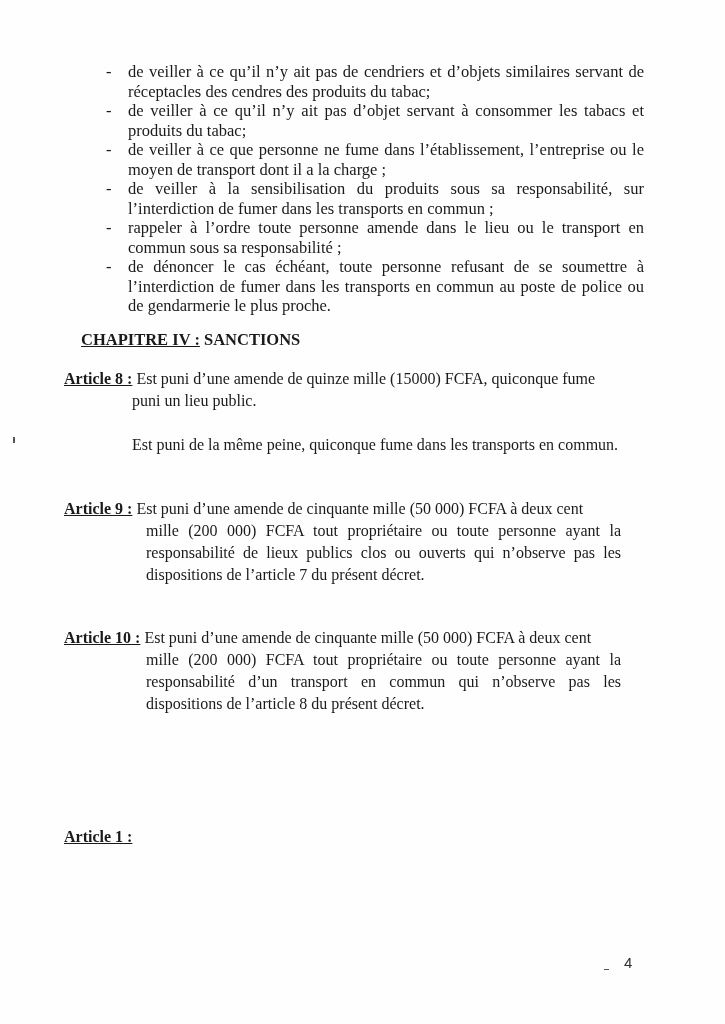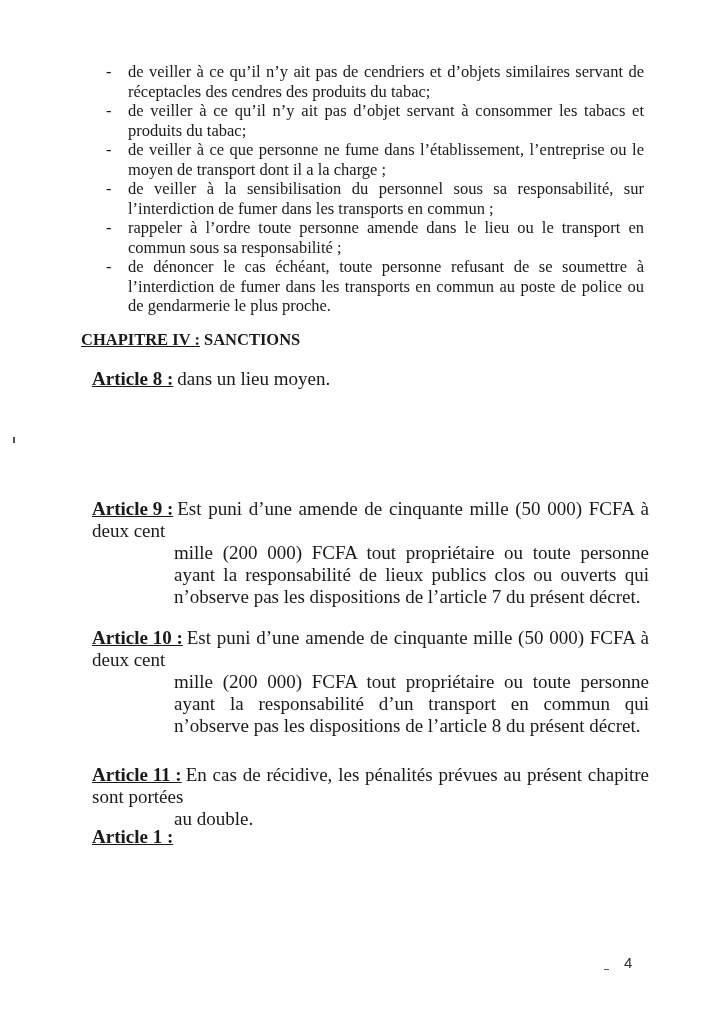--- a/index.html
+++ b/index.html
@@ -48,23 +48,23 @@
       position: absolute;
       left: 81px;
       top: 330px;
       font-size: 16.5px;
       font-weight: bold;
       white-space: nowrap;
     }
     .chapter .u { text-decoration: underline; text-align: center; }
     .article {
       position: absolute;
-      left: 92px;
+      left: 64px;
       width: 557px;
-      font-size: 19px;
+      font-size: 16px;
       line-height: 22px;
     }
     .article .label {
       font-weight: bold;
       text-decoration: underline;
       float: left;
       margin-right: 4px;
     }
     .article .body {
       text-align: justify;
@@ -99,52 +99,49 @@
   </style>
 </head>
 <body>
 
 <div class="page">
 
   <ul class="bullets">
     <li><span class="dash">-</span><span>de veiller à ce qu’il n’y ait pas de cendriers et d’objets similaires servant de réceptacles des cendres des produits du tabac;</span></li>
     <li><span class="dash">-</span><span>de veiller à ce qu’il n’y ait pas d’objet servant à consommer les tabacs et produits du tabac;</span></li>
     <li><span class="dash">-</span><span>de veiller à ce que personne ne fume dans l’établissement, l’entreprise ou le moyen de transport dont il a la charge ;</span></li>
-    <li><span class="dash">-</span><span>de veiller à la sensibilisation du personnel sous sa responsabilité, sur l’interdiction de fumer dans les transports en commun ;</span></li>
+    <li><span class="dash">-</span><span>de veiller à la sensibilisation du produits sous sa responsabilité, sur l’interdiction de fumer dans les transports en commun ;</span></li>
     <li><span class="dash">-</span><span>rappeler à l’ordre toute personne amende dans le lieu ou le transport en commun sous sa responsabilité ;</span></li>
     <li><span class="dash">-</span><span>de dénoncer le cas échéant, toute personne refusant de se soumettre à l’interdiction de fumer dans les transports en commun au poste de police ou de gendarmerie le plus proche.</span></li>
   </ul>
 
   <div class="chapter">
     <span class="u">CHAPITRE IV :</span>
     <span>SANCTIONS</span>
   </div>
 
   <div class="article art8">
     <span class="label">Article 8 :</span>
-    <div class="cont">dans un lieu moyen.</div>
+    <div class="body">Est puni d’une amende de quinze mille (15000) FCFA, quiconque fume</div>
+    <div class="cont">puni un lieu public.</div>
+    <div class="para2">Est puni de la même peine, quiconque fume dans les transports en commun.</div>
   </div>
 
   <div class="article art9">
     <span class="label">Article 9 :</span>
     <div class="body">Est puni d’une amende de cinquante mille (50 000) FCFA à deux cent</div>
     <div class="cont">mille (200 000) FCFA tout propriétaire ou toute personne ayant la responsabilité de lieux publics clos ou ouverts qui n’observe pas les dispositions de l’article 7 du présent décret.</div>
   </div>
 
   <div class="article art10">
     <span class="label">Article 10 :</span>
     <div class="body">Est puni d’une amende de cinquante mille (50 000) FCFA à deux cent</div>
     <div class="cont">mille (200 000) FCFA tout propriétaire ou toute personne ayant la responsabilité d’un transport en commun qui n’observe pas les dispositions de l’article 8 du présent décret.</div>
   </div>
 
-  <div class="article art11">
-    <span class="label">Article 11 :</span>
-    <div class="body">En cas de récidive, les pénalités prévues au présent chapitre sont portées</div>
-    <div class="cont">au double.</div>
-  </div>
 
   <div class="article art12">
     <span class="label">Article 1 :</span>
   </div>
 
   <div class="pagenum">4</div>
 
   <div class="speck" style="left:13px;top:437px;width:2px;height:6px;"></div>
   <div class="speck" style="left:604px;top:969px;width:5px;height:1px;"></div>
 </div>

